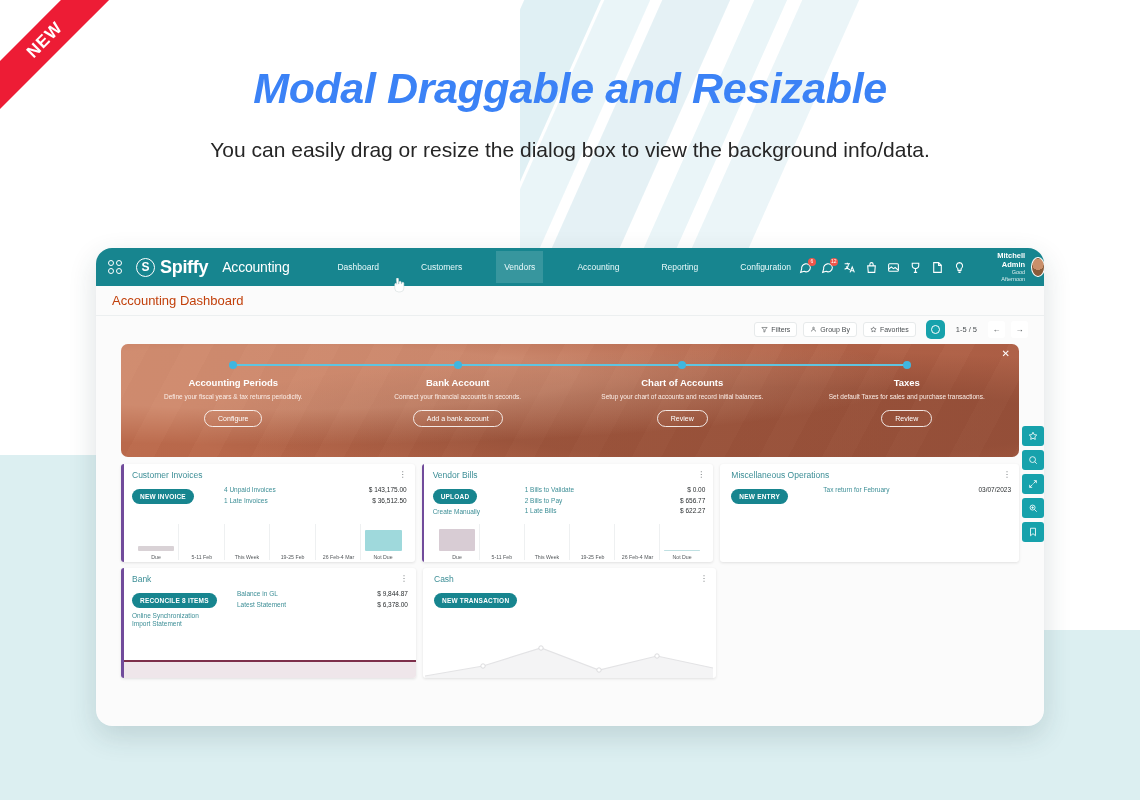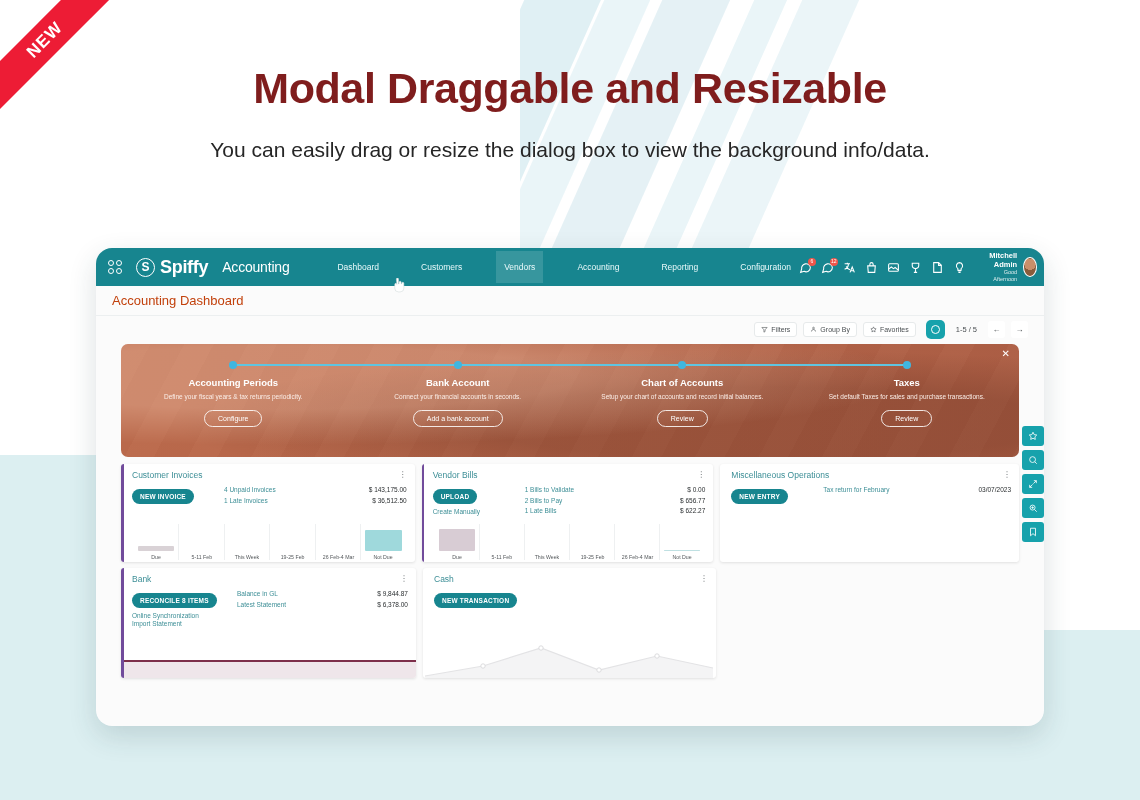--- a/index.html
+++ b/index.html
@@ -46,21 +46,21 @@
     display: flex; align-items: center; justify-content: center;
     color: #fff; font-weight: bold; font-size: 17px; letter-spacing: 1px;
   }
 
   
   .headline {
     position: absolute; top: 64px; left: 0; width: 1140px;
     text-align: center; z-index: 10;
   }
   .headline h1 {
-    color: #7f1d1d; font-size: 43px; font-weight: bold; letter-spacing: -0.4px;
+    color: #3b82f6; font-size: 43px; font-weight: bold; letter-spacing: -0.4px; font-style: italic;
   }
   .headline p {
     margin-top: 22px; color: #262626; font-size: 21px; line-height: 1.45;
   }
 
   
   .window {
     position: absolute; left: 96px; top: 248px;
     width: 948px; height: 478px;
     background: #fbfbfb;
@@ -97,21 +97,21 @@
   .nav-right { margin-left: auto; display: flex; align-items: center; gap: 9px; }
   .nav-icon { position: relative; width: 13px; height: 13px; color: #fff; }
   .nav-icon svg { width: 13px; height: 13px; display: block; }
   .nav-badge {
     position: absolute; top: -3px; right: -4px;
     min-width: 8px; height: 8px; border-radius: 50%;
     background: #f0564a; color: #fff; font-size: 5px;
     display: flex; align-items: center; justify-content: center;
     padding: 0 1px; line-height: 1;
   }
-  .user-box { display: flex; align-items: center; gap: 6px; margin-left: 8px; }
+  .user-box { display: flex; align-items: center; gap: 6px; margin-left: 16px; }
   .user-text { text-align: right; line-height: 1.15; }
   .user-name { font-size: 7.5px; font-weight: bold; }
   .user-greet { font-size: 5.5px; opacity: .85; }
   .avatar {
     width: 20px; height: 20px; border-radius: 50%;
     background: radial-gradient(circle at 50% 35%, #c98f6a 0 42%, #8a5c3b 43% 100%);
     border: 1.5px solid #fff;
   }
 
   

